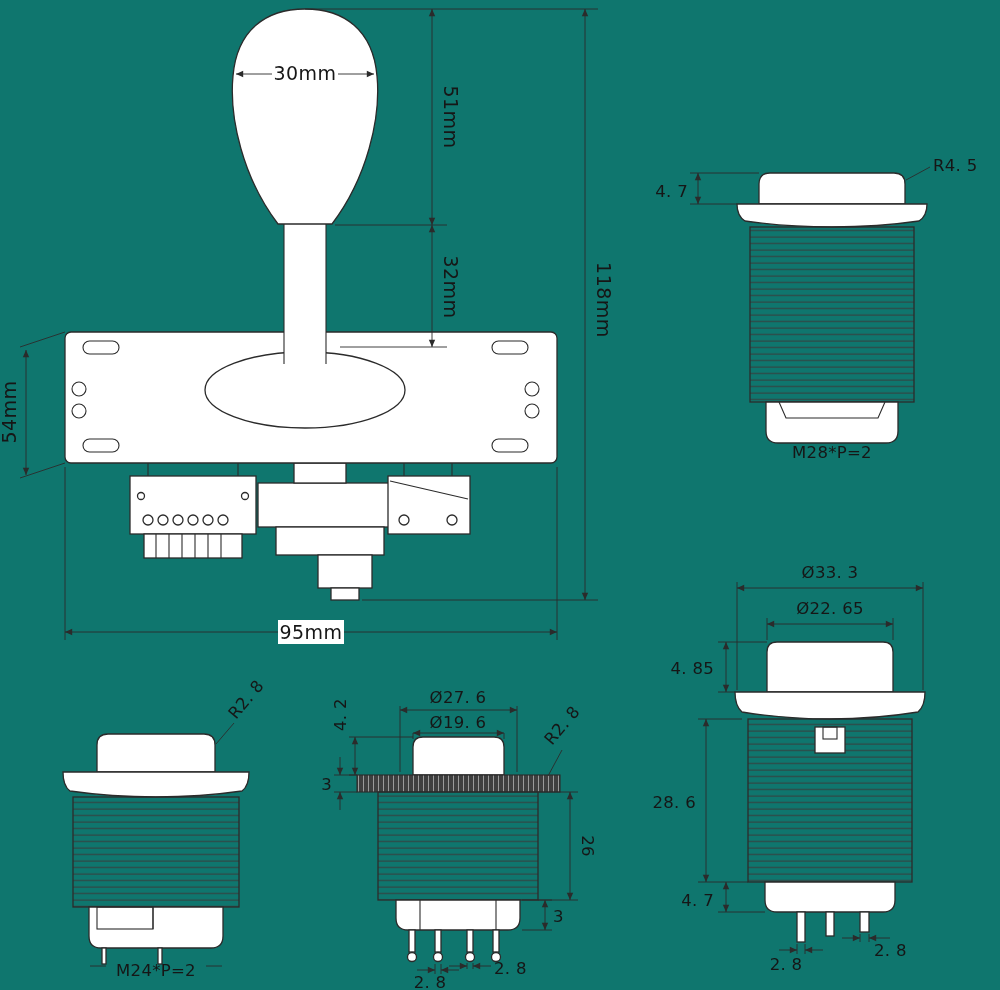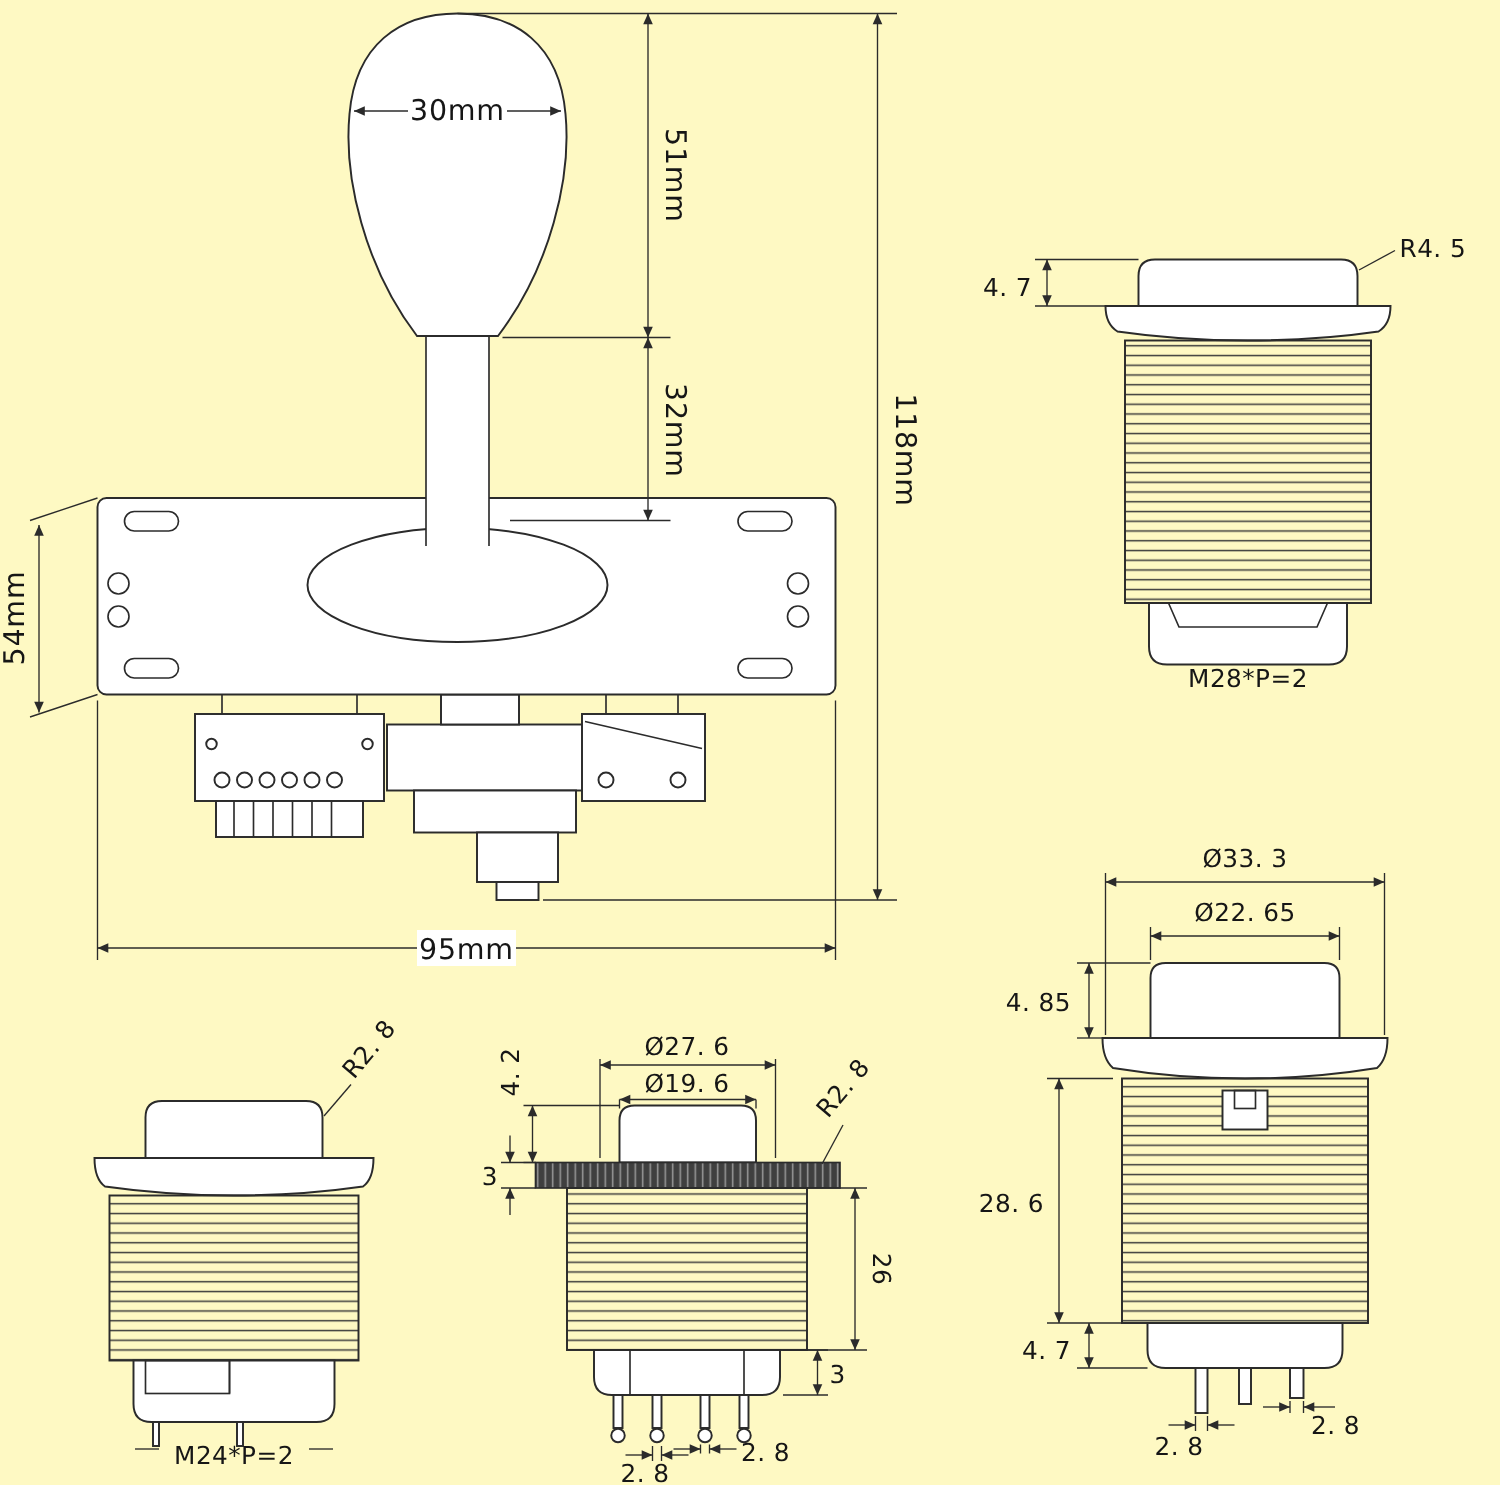--- a/index.html
+++ b/index.html
@@ -1,16 +1,16 @@
 <!DOCTYPE html>
 <html><head>
 <meta charset="utf-8">
 <style>
   html,body{margin:0;padding:0;background:#ffffff;}
-  .stage{width:1000px;height:990px;background:#fef9c3;position:relative;font-family:"DejaVu Sans","Liberation Sans",sans-serif;}
+  .stage{width:1000px;height:990px;background:#0f766e;position:relative;font-family:"DejaVu Sans","Liberation Sans",sans-serif;}
   svg{display:block;}
   .o   {fill:#ffffff;stroke:#2b2b2b;stroke-width:1.3;}
   .l   {fill:none;stroke:#2b2b2b;stroke-width:1.1;}
   .d   {fill:none;stroke:#2b2b2b;stroke-width:0.9;}
   .thr {fill:url(#thrP);stroke:#2b2b2b;stroke-width:1.3;}
   .knl {fill:url(#knlP);stroke:#2b2b2b;stroke-width:1.1;}
   .wh  {fill:#ffffff;stroke:none;}
   .t   {font-family:"DejaVu Sans","Liberation Sans",sans-serif;font-size:19px;fill:#161616;letter-spacing:.5px;}
   .ts  {font-family:"DejaVu Sans","Liberation Sans",sans-serif;font-size:16.5px;fill:#161616;letter-spacing:.3px;}
 </style>

